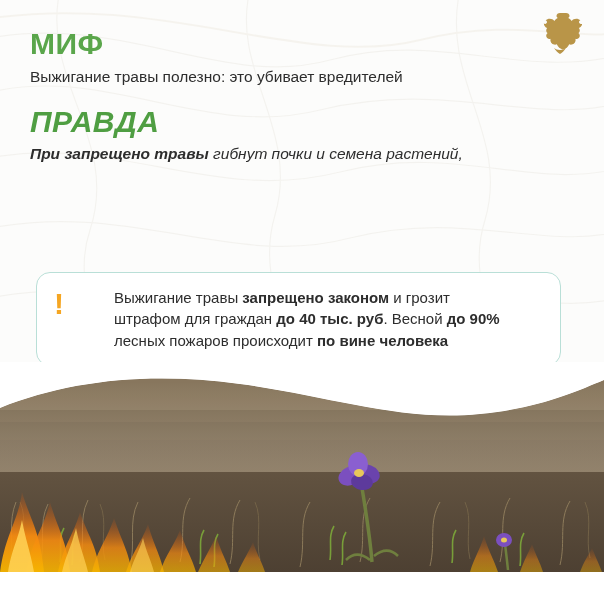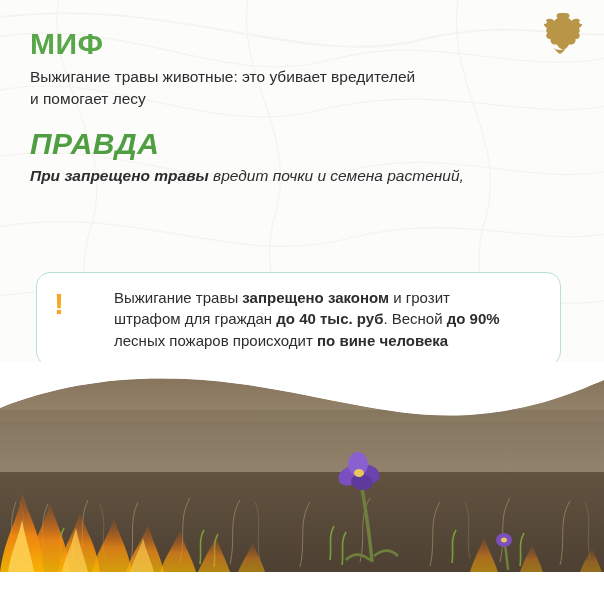--- a/index.html
+++ b/index.html
@@ -159,29 +159,28 @@
         <path d="M16 38 c2 3 4 5 6 6 2 -1 4 -3 6 -6 -1.5 1.2 -3.5 2 -6 2 -2.5 0 -4.5 -.8 -6 -2 z"></path>
       </g>
     </svg>
   </div>
 
   <div class="content">
 
     <div class="block-myth">
       <div class="heading">МИФ</div>
       <div class="body-text">
-        <span>Выжигание травы животные: это убивает вредителей</span><br>
-        <span>и помогает лесу</span>
+        <span>Выжигание травы полезно: это убивает вредителей</span><br>
       </div>
     </div>
 
     <div class="block-truth heading-truth-wrap">
       <div class="heading truth">ПРАВДА</div>
       <div class="body-text">
-        <span class="bold">При запрещено травы</span><span> вредит почки и семена растений,</span><br>
+        <span class="bold">При запрещено травы</span><span> гибнут почки и семена растений,</span><br>
         <br>
       </div>
     </div>
 
   </div>
 
   <div class="callout">
     <div class="excl">!</div>
     <div class="callout-text">
       <span>Выжигание травы </span><span class="bold">запрещено законом</span><span> и грозит</span><br>

